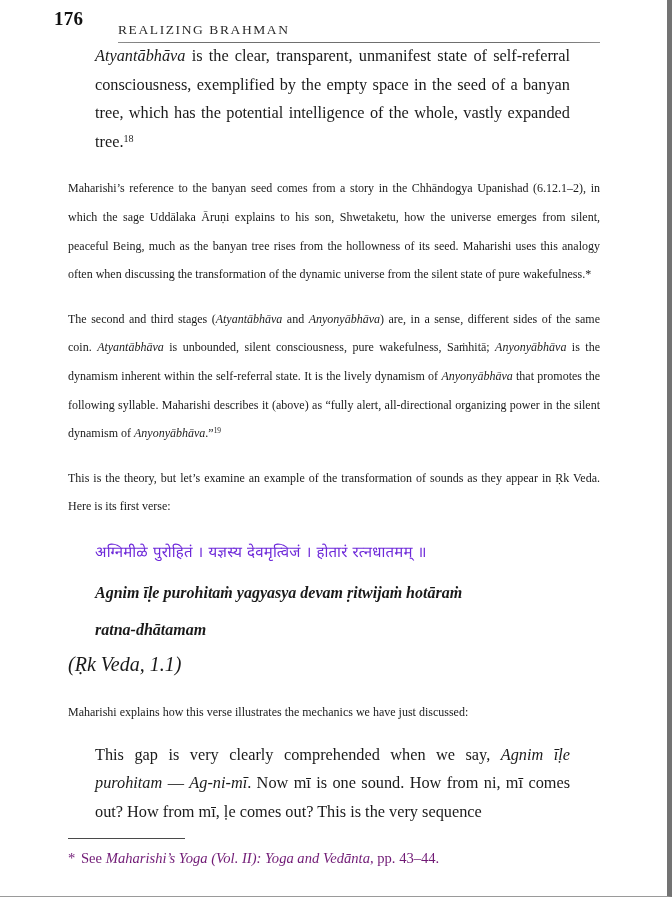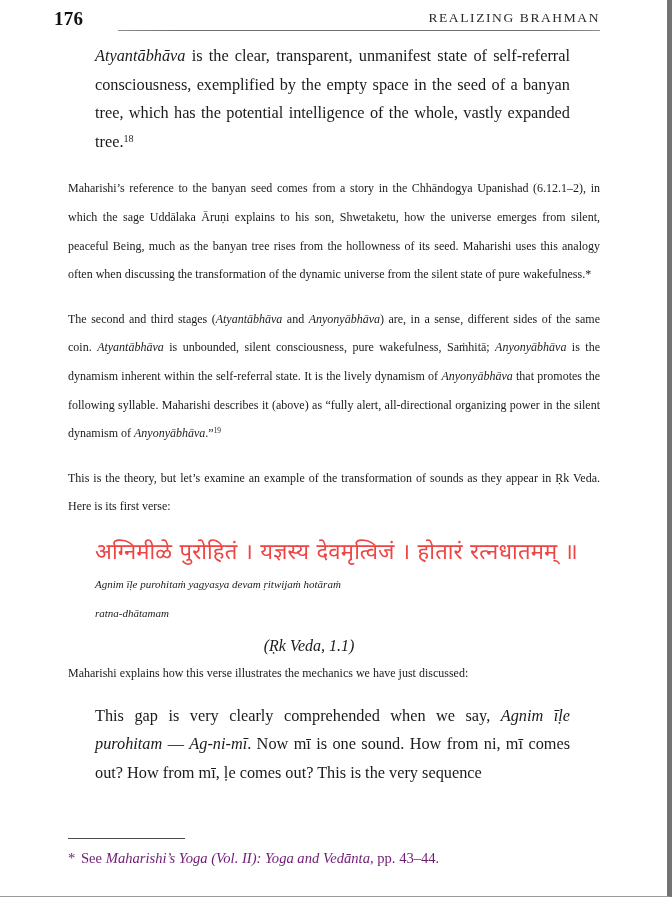--- a/index.html
+++ b/index.html
@@ -42,27 +42,28 @@
     letter-spacing: 0.3px;
     color: #111;
   }
   .runhead-rule-wrap {
     position: absolute;
     left: 50px;
     top: 10px;
     right: 0;
   }
   .runhead-title {
-    text-align: right;
+    text-align: left;
     font-size: 13.5px;
     letter-spacing: 1.6px;
     color: #2a2a2a;
     font-variant: small-caps;
     text-transform: uppercase;
     white-space: nowrap;
+    margin-top: 12px;
   }
   .runhead-rule {
     margin-top: 4px;
     height: 1px;
     background: linear-gradient(to right, #8d8d8d, #707070 12%, #6e6e6e 88%, #8d8d8d);
   }
 
   
   .para {
     font-size: 12px;
@@ -83,39 +84,40 @@
     text-align: justify;
   }
   .blockquote.last { margin-bottom: 10px; }
 
   .verse-block {
     margin: 6px 0 4px 0;
     padding-left: 27px;
   }
   .devanagari {
     font-family: "DejaVu Sans", "Liberation Sans", sans-serif;
-    font-size: 22px;
+    font-size: 15px;
     line-height: 34px;
     letter-spacing: 0.2px;
     white-space: nowrap;
-    color: #ef4444;
+    color: #6d28d9;
   }
   .translit {
     font-style: italic;
-    font-size: 11px;
+    font-size: 16px;
     line-height: 27px;
-    margin-top: 2px;
+    margin-top: 10px;
+    font-weight: bold;
   }
   .citation {
     font-style: italic;
-    font-size: 16px;
-    text-align: center;
+    font-size: 20px;
+    text-align: left;
     padding-right: 50px;
     margin-top: 10px;
-    margin-bottom: 4px;
+    margin-bottom: 22px;
   }
 
   i, .it { font-style: italic; font-family: Liberation Serif, serif; }
   sup {
     font-size: 0.62em;
     vertical-align: 0.52em;
     line-height: 0;
   }
 
   

